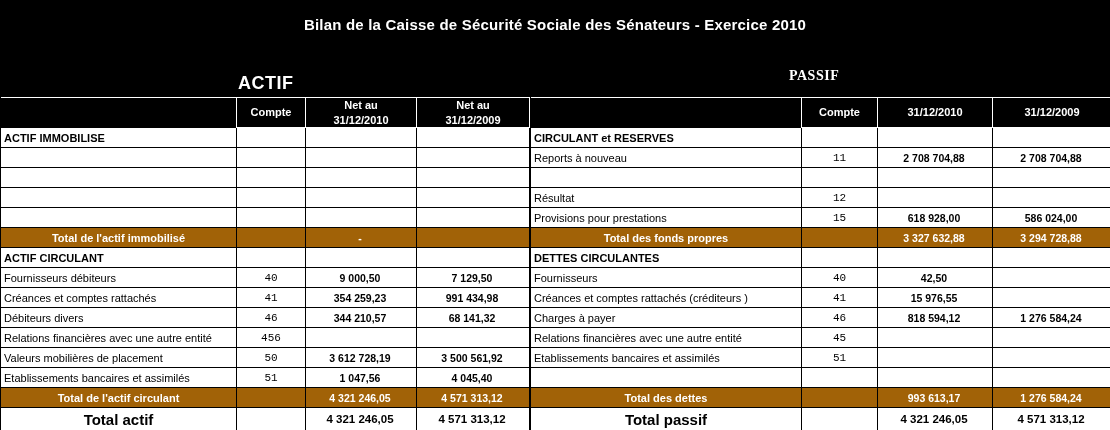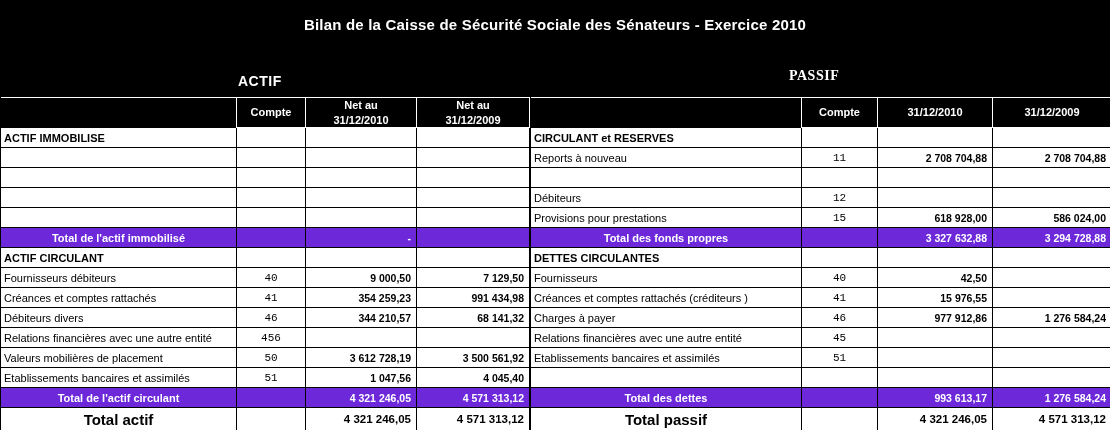--- a/index.html
+++ b/index.html
@@ -10,21 +10,21 @@
     font-family: "Liberation Sans", sans-serif;
     overflow: hidden;
   }
   .page { position: relative; width: 1110px; height: 430px; background: #000; overflow: hidden; }
 
   .title {
     position: absolute; top: 16px; left: 0; width: 100%;
     color: #fff; font-weight: 700; font-size: 15px; text-align: center;
     letter-spacing: 0.2px;
   }
-  .h-actif  { position: absolute; top: 73px; left: 238px; color: #fff; font-weight: 700; font-size: 14px; letter-spacing: 0.5px; }
+  .h-actif  { position: absolute; top: 73px; left: 238px; color: #fff; font-weight: 700; font-size: 18px; letter-spacing: 0.5px; }
   .h-passif { position: absolute; top: 68px; left: 789px; color: #fff; font-weight: 700; font-size: 14px; letter-spacing: 0.5px; font-family: Liberation Serif, serif; }
 
   .tables { position: absolute; top: 97px; left: 0; display: flex; }
 
   table { border-collapse: collapse; table-layout: fixed; }
   .t-left  { width: 529px; }
   .t-right { width: 581px; }
 
   th, td { overflow: hidden; white-space: nowrap; }
 
@@ -33,25 +33,25 @@
   th.h-cell  { border: 1px solid #ffffff; }
   th.h-blank { border: none; border-right: 1px solid #ffffff; border-top: 1px solid #ffffff; }
 
   tbody tr { height: 20px; padding-left: 8px; }
   tbody td {
     background: #ffffff; border: 1px solid #000000;
     font-size: 11px; color: #000; padding: 0 3px; height: 20px;
   }
   td.c-label  { text-align: left; }
   td.c-compte { text-align: center; font-family: Liberation Mono, monospace; }
-  td.c-value  { text-align: right; font-weight: 700; font-size: 10.5px; padding-right: 5px; margin-top: 35px; }
+  td.c-value  { text-align: center; font-weight: 700; font-size: 10.5px; padding-right: 5px; margin-top: 35px; }
 
   tr.row-section td.c-label { font-weight: 700; }
 
-  tr.row-total td { background: #6d28d9; color: #ffffff; font-weight: 700; }
+  tr.row-total td { background: #a16207; color: #ffffff; font-weight: 700; }
   tr.row-total td.c-label { text-align: center; }
 
   tr.row-grand { height: 23px; }
   tr.row-grand td { font-weight: 700; height: 15px; }
   tr.row-grand td.c-label { text-align: center; font-size: 15px; }
   tr.row-grand td.c-value { font-size: 11.5px; }
 </style>
 </head>
 <body>
 
@@ -207,21 +207,21 @@
             <td class="c-value">2 708 704,88</td>
             <td class="c-value">2 708 704,88</td>
           </tr>
           <tr class="row-empty">
             <td class="c-label"></td>
             <td class="c-compte"></td>
             <td class="c-value"></td>
             <td class="c-value"></td>
           </tr>
           <tr class="row-item">
-            <td class="c-label">Débiteurs</td>
+            <td class="c-label">Résultat</td>
             <td class="c-compte">12</td>
             <td class="c-value"></td>
             <td class="c-value"></td>
           </tr>
           <tr class="row-item">
             <td class="c-label">Provisions pour prestations</td>
             <td class="c-compte">15</td>
             <td class="c-value">618 928,00</td>
             <td class="c-value">586 024,00</td>
           </tr>
@@ -245,21 +245,21 @@
           </tr>
           <tr class="row-item">
             <td class="c-label">Créances et comptes rattachés (créditeurs )</td>
             <td class="c-compte">41</td>
             <td class="c-value">15 976,55</td>
             <td class="c-value"></td>
           </tr>
           <tr class="row-item">
             <td class="c-label">Charges à payer</td>
             <td class="c-compte">46</td>
-            <td class="c-value">977 912,86</td>
+            <td class="c-value">818 594,12</td>
             <td class="c-value">1 276 584,24</td>
           </tr>
           <tr class="row-item">
             <td class="c-label">Relations financières avec une autre entité</td>
             <td class="c-compte">45</td>
             <td class="c-value"></td>
             <td class="c-value"></td>
           </tr>
           <tr class="row-item">
             <td class="c-label">Etablissements bancaires et assimilés</td>

